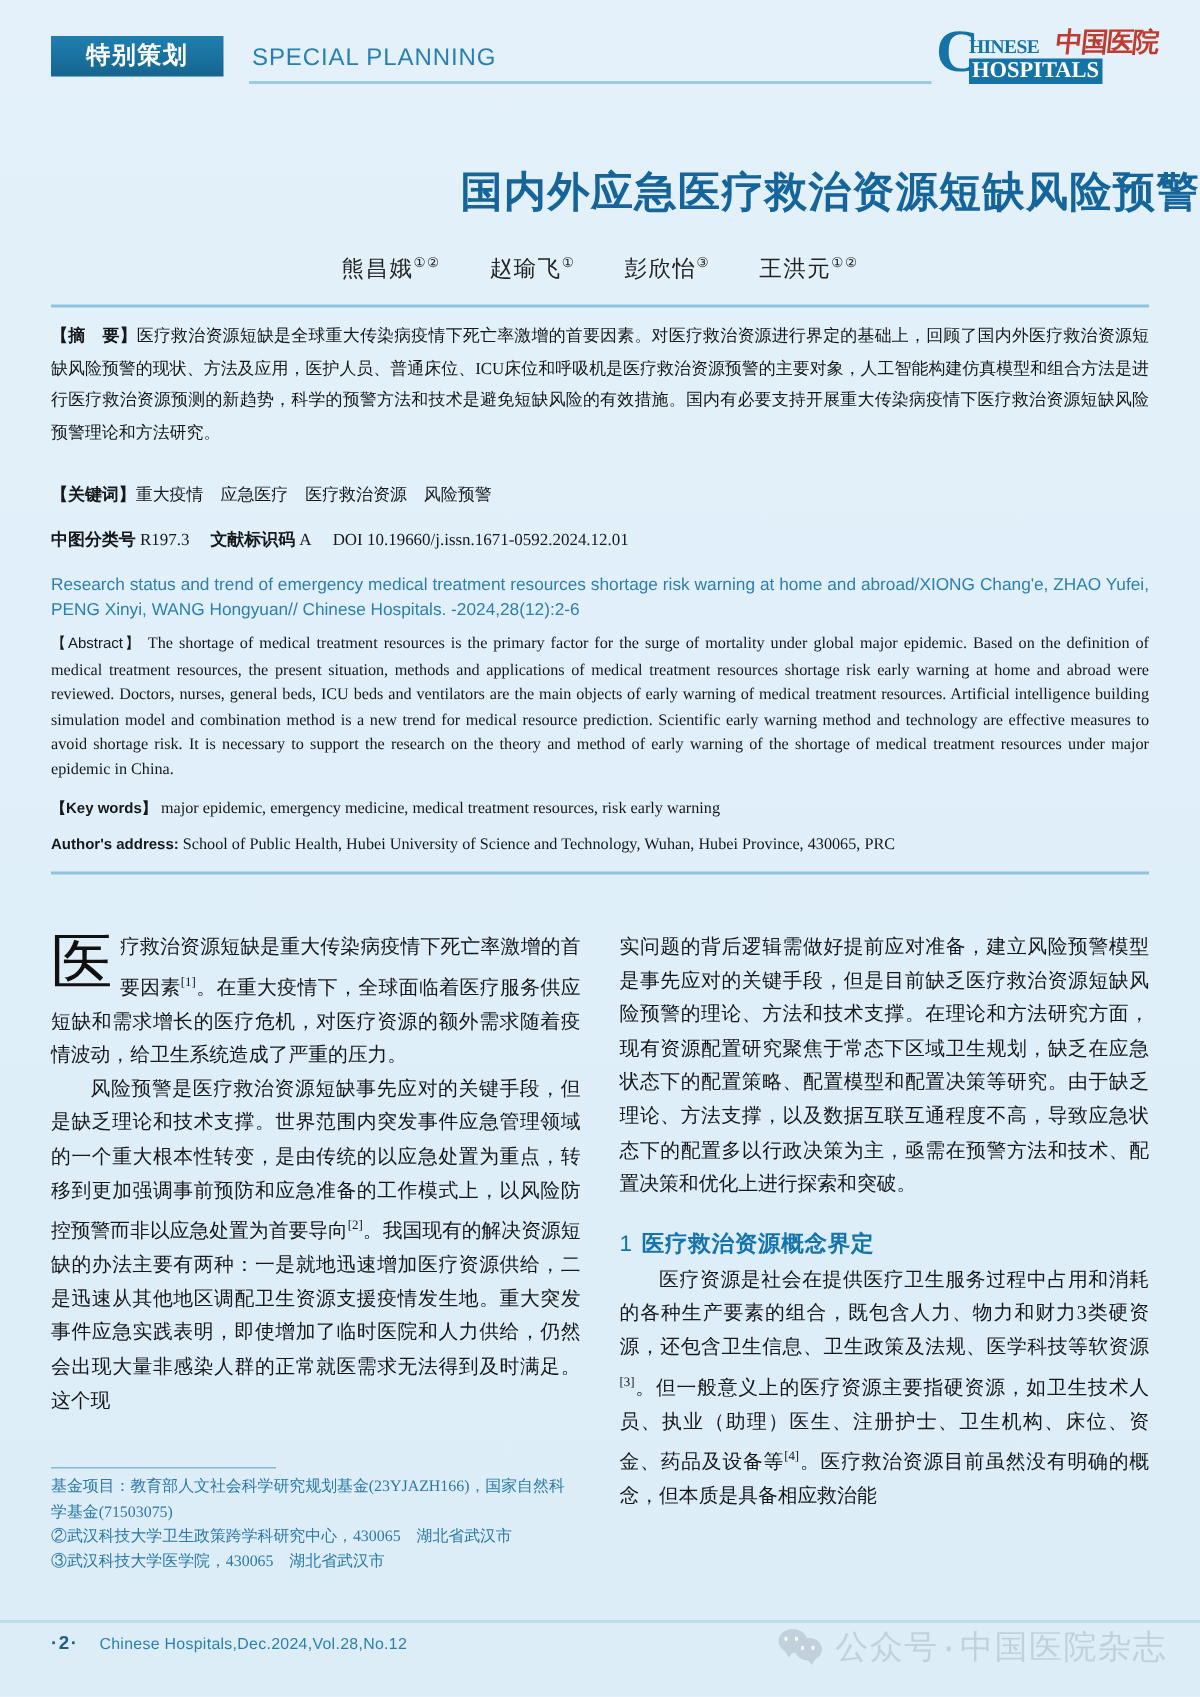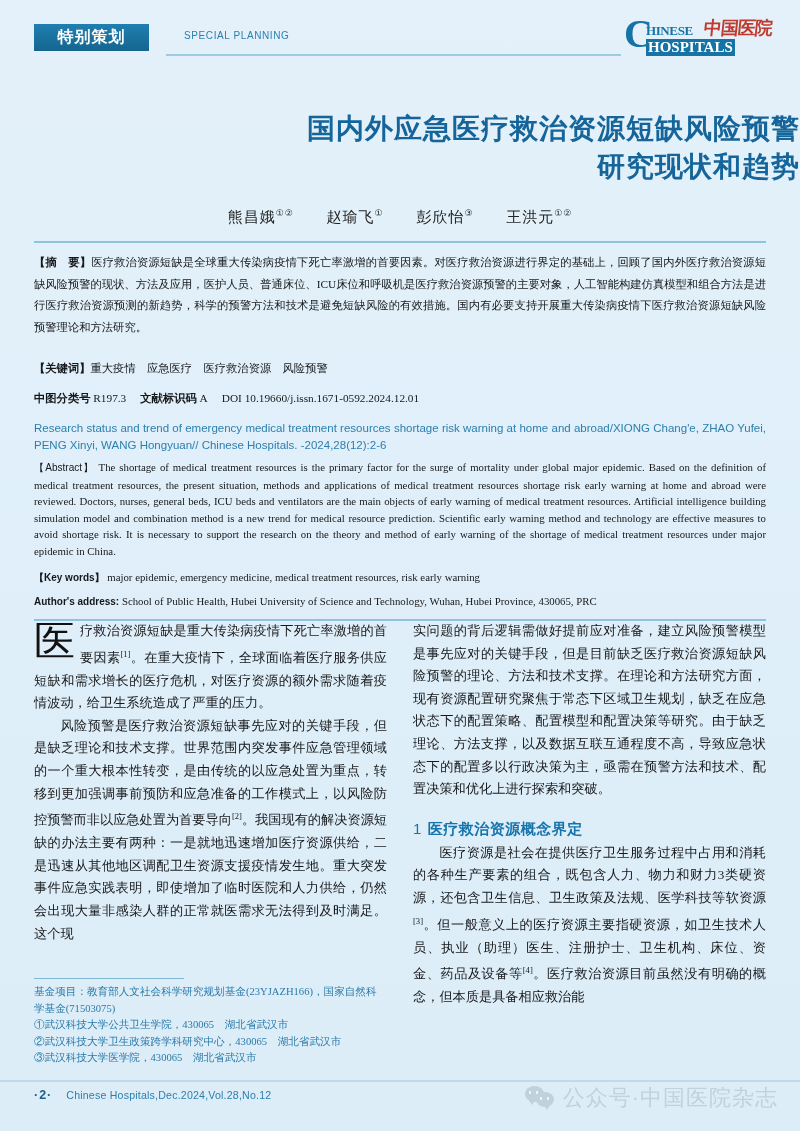--- a/index.html
+++ b/index.html
@@ -41,24 +41,24 @@
   }
   .header-bar-label {
     color: #ffffff;
     font-family: "Liberation Serif", serif;
     font-weight: bold;
     font-size: 16px;
     letter-spacing: 1px;
   }
   .header-en {
     position: absolute;
-    left: 184px;
+    left: 168px;
     top: 30px;
     font-family: "Liberation Sans", sans-serif;
-    font-size: 10px;
+    font-size: 16px;
     color: #2b7fae;
     letter-spacing: 0.6px;
   }
   .header-rule {
     position: absolute;
     left: 166px;
     top: 54px;
     width: 455px;
     height: 2px;
     background: #9dcbe2;
@@ -370,21 +370,21 @@
     border-right: 4px solid transparent;
     border-top: 6px solid #b9c8d2;
   }
   .wechat-icon .d {
     position: absolute;
     width: 2.6px; height: 2.6px;
     background: #ffffff;
     border-radius: 50%;
   }
   .wm-text {
-    font-family: Liberation Sans, sans-serif;
+    font-family: Liberation Mono, monospace;
     font-size: 22px;
     color: #b9c8d2;
     letter-spacing: 1px;
   }
 </style>
 </head>
 <body>
 
 <div class="page">
 
@@ -398,21 +398,20 @@
     <div class="logo">
       <span class="logo-c">C</span>
       <span class="logo-chinese-en">HINESE</span>
       <span class="logo-cn">中国医院</span>
       <span class="logo-hosp">HOSPITALS</span>
     </div>
   </div>
 
   <div class="title-block">
     <div class="title-line">国内外应急医疗救治资源短缺风险预警</div>
-    <div class="title-line">研究现状和趋势</div>
   </div>
 
   <div class="authors">
     <span class="author"><span>熊昌娥</span><span class="sup">①②</span></span>
     <span class="author"><span>赵瑜飞</span><span class="sup">①</span></span>
     <span class="author"><span>彭欣怡</span><span class="sup">③</span></span>
     <span class="author"><span>王洪元</span><span class="sup">①②</span></span>
   </div>
 
   <div class="abs-sep"></div>
@@ -449,21 +448,20 @@
 
       <div class="sec-head"><span class="num">1</span><span>医疗救治资源概念界定</span></div>
 
       <p class="body-p"><span>医疗资源是社会在提供医疗卫生服务过程中占用和消耗的各种生产要素的组合，既包含人力、物力和财力3类硬资源，还包含卫生信息、卫生政策及法规、医学科技等软资源</span><span class="ref">[3]</span><span>。但一般意义上的医疗资源主要指硬资源，如卫生技术人员、执业（助理）医生、注册护士、卫生机构、床位、资金、药品及设备等</span><span class="ref">[4]</span><span>。医疗救治资源目前虽然没有明确的概念，但本质是具备相应救治能</span></p>
     </div>
   </div>
 
   <div class="footnote">
     <div class="fn-rule"></div>
     <div class="fn-line">基金项目：教育部人文社会科学研究规划基金(23YJAZH166)，国家自然科学基金(71503075)</div>
-    <div class="fn-line">①武汉科技大学公共卫生学院，430065　湖北省武汉市</div>
     <div class="fn-line">②武汉科技大学卫生政策跨学科研究中心，430065　湖北省武汉市</div>
     <div class="fn-line">③武汉科技大学医学院，430065　湖北省武汉市</div>
   </div>
 
   <div class="footer-rule"></div>
   <div class="footer">
     <span class="pg-num">·2·</span>
     <span class="footer-cite">Chinese Hospitals,Dec.2024,Vol.28,No.12</span>
   </div>
 

